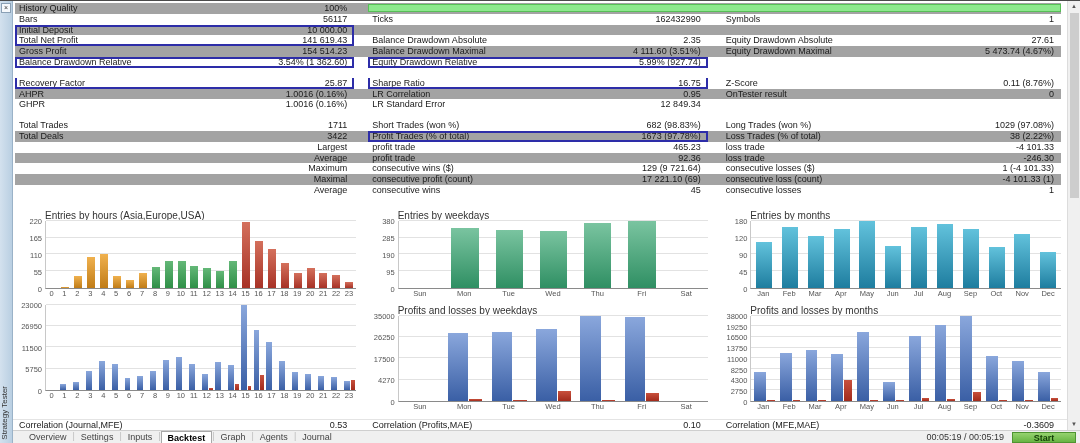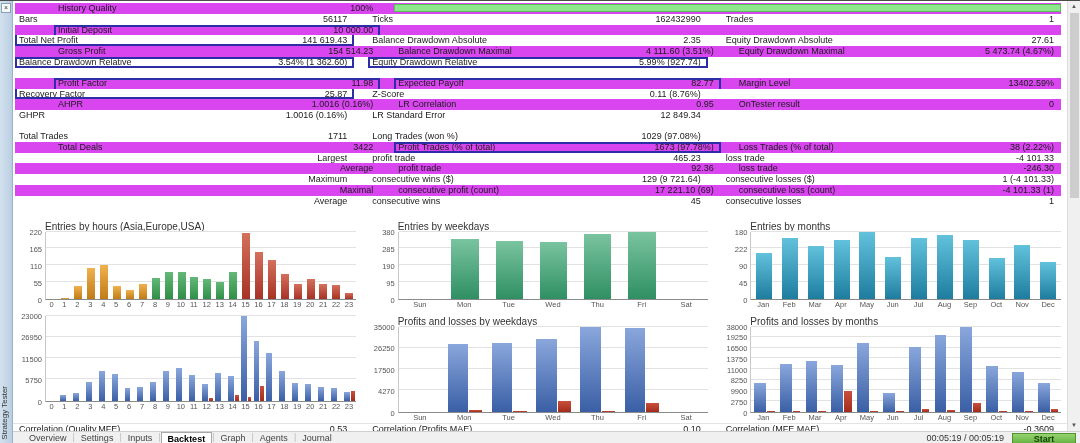--- a/index.html
+++ b/index.html
@@ -23,21 +23,21 @@
   
   .scrollbar { width:13px; flex:0 0 13px; background:#f0f0f0; border-left:1px solid #dcdcdc; display:flex; flex-direction:column; align-items:center; }
   .sb-btn { height:11px; width:13px; color:#555; font-size:6px; line-height:11px; text-align:center; }
   .sb-thumb { width:9px; height:185px; background:#cdcdcd; margin-top:1px; }
   .sb-fill { flex:1; }
 
   
   .stats { padding:2px 6px 0 2px; }
   .stat-block { margin-bottom:10px; }
   .stat-row { display:grid; grid-template-columns:1fr 1fr 1fr; column-gap:14px; height:10.8px; line-height:10.6px; }
-  .stat-row.alt { background:#d946ef;padding-left:39px; }
+  .stat-row.alt { background:#a3a3a3; }
   .cell { position:relative; display:flex; padding:0 7px 0 4px; overflow:hidden; white-space:nowrap; }
   .cell .lab { overflow:hidden; }
   .cell .val { margin-left:auto; padding-left:6px; }
   .cell.right-label { justify-content:flex-end; }
   .cell.hl::after { content:""; position:absolute; inset:0; border:2px solid #2d2da8; pointer-events:none; }
   .cell.hl-start::after { border-bottom:none; }
   .cell.hl-end::after { border-top:none; }
   .progress-cell { grid-column:2 / span 2; padding:0; }
   .progress-track { width:100%; height:8px; margin-top:1px; background:#8de88d; border:1px solid #57bf57; }
 
@@ -96,21 +96,21 @@
               <div class="stat-row">
                 <div class="cell">
                   <span class="lab">Bars</span>
                   <span class="val">56117</span>
                 </div>
                 <div class="cell">
                   <span class="lab">Ticks</span>
                   <span class="val">162432990</span>
                 </div>
                 <div class="cell">
-                  <span class="lab">Trades</span>
+                  <span class="lab">Symbols</span>
                   <span class="val">1</span>
                 </div>
               </div>
               <div class="stat-row alt">
                 <div class="cell hl hl-start">
                   <span class="lab">Initial Deposit</span>
                   <span class="val">10 000.00</span>
                 </div>
                 <div class="cell"></div>
                 <div class="cell"></div>
@@ -148,39 +148,29 @@
                   <span class="lab">Balance Drawdown Relative</span>
                   <span class="val">3.54% (1 362.60)</span>
                 </div>
                 <div class="cell hl hl-single">
                   <span class="lab">Equity Drawdown Relative</span>
                   <span class="val">5.99% (927.74)</span>
                 </div>
               </div>
             </div>
             <div class="stat-block">
-              <div class="stat-row alt">
-                <div class="cell hl hl-start">
-                  <span class="lab">Profit Factor</span>
-                  <span class="val">11.98</span>
-                </div>
-                <div class="cell hl hl-start">
-                  <span class="lab">Expected Payoff</span>
-                  <span class="val">82.77</span>
-                </div>
-                <div class="cell">
-                  <span class="lab">Margin Level</span>
-                  <span class="val">13402.59%</span>
-                </div>
-              </div>
               <div class="stat-row">
                 <div class="cell hl hl-end">
                   <span class="lab">Recovery Factor</span>
                   <span class="val">25.87</span>
                 </div>
+                <div class="cell hl hl-end">
+                  <span class="lab">Sharpe Ratio</span>
+                  <span class="val">16.75</span>
+                </div>
                 <div class="cell">
                   <span class="lab">Z-Score</span>
                   <span class="val">0.11 (8.76%)</span>
                 </div>
               </div>
               <div class="stat-row alt">
                 <div class="cell">
                   <span class="lab">AHPR</span>
                   <span class="val">1.0016 (0.16%)</span>
                 </div>
@@ -203,20 +193,24 @@
                   <span class="val">12 849.34</span>
                 </div>
                 <div class="cell"></div>
               </div>
             </div>
             <div class="stat-block">
               <div class="stat-row">
                 <div class="cell">
                   <span class="lab">Total Trades</span>
                   <span class="val">1711</span>
+                </div>
+                <div class="cell">
+                  <span class="lab">Short Trades (won %)</span>
+                  <span class="val">682 (98.83%)</span>
                 </div>
                 <div class="cell">
                   <span class="lab">Long Trades (won %)</span>
                   <span class="val">1029 (97.08%)</span>
                 </div>
               </div>
               <div class="stat-row alt">
                 <div class="cell">
                   <span class="lab">Total Deals</span>
                   <span class="val">3422</span>
@@ -466,21 +460,21 @@
                 <div class="xlab">Sat</div>
               </div>
             </div>
             <div class="chart row1">
               <div class="chart-title">Entries by months</div>
               <div class="chart-body">
                 <div class="yaxis">
                   <div class="ytick" style="bottom: 0%;">0</div>
                   <div class="ytick" style="bottom: 25%;">45</div>
                   <div class="ytick" style="bottom: 50%;">90</div>
-                  <div class="ytick" style="bottom: 75%;">222</div>
+                  <div class="ytick" style="bottom: 75%;">120</div>
                   <div class="ytick" style="bottom: 100%;">180</div>
                 </div>
                 <div class="plot">
                   <div class="grid" style="bottom: 25%;"></div>
                   <div class="grid" style="bottom: 50%;"></div>
                   <div class="grid" style="bottom: 75%;"></div>
                   <div class="grid" style="bottom: 100%;"></div>
                   <div class="bars">
                     <div class="slot">
                       <div class="bar" style="background: linear-gradient(rgb(98, 194, 220), rgb(30, 125, 159)); width: 62%; height: 67.7778%; min-height: 1px;"></div>
@@ -733,21 +727,21 @@
                 <div class="xlab">Fri</div>
                 <div class="xlab">Sat</div>
               </div>
             </div>
             <div class="chart row2">
               <div class="chart-title">Profits and losses by months</div>
               <div class="chart-body">
                 <div class="yaxis">
                   <div class="ytick" style="bottom: 0%;">0</div>
                   <div class="ytick" style="bottom: 12.5%;">2750</div>
-                  <div class="ytick" style="bottom: 25%;">9900</div>
+                  <div class="ytick" style="bottom: 25%;">4300</div>
                   <div class="ytick" style="bottom: 37.5%;">8250</div>
                   <div class="ytick" style="bottom: 50%;">11000</div>
                   <div class="ytick" style="bottom: 62.5%;">13750</div>
                   <div class="ytick" style="bottom: 75%;">16500</div>
                   <div class="ytick" style="bottom: 87.5%;">19250</div>
                   <div class="ytick" style="bottom: 100%;">38000</div>
                 </div>
                 <div class="plot">
                   <div class="grid" style="bottom: 12.5%;"></div>
                   <div class="grid" style="bottom: 25%;"></div>
@@ -820,21 +814,21 @@
                 <div class="xlab">Aug</div>
                 <div class="xlab">Sep</div>
                 <div class="xlab">Oct</div>
                 <div class="xlab">Nov</div>
                 <div class="xlab">Dec</div>
               </div>
             </div>
           </div>
         <div class="corr-row">
             <div class="cell">
-              <span class="lab">Correlation (Quality,MFE)</span>
+              <span class="lab">Correlation (Journal,MFE)</span>
               <span class="val">0.53</span>
             </div>
             <div class="cell">
               <span class="lab">Correlation (Profits,MAE)</span>
               <span class="val">0.10</span>
             </div>
             <div class="cell">
               <span class="lab">Correlation (MFE,MAE)</span>
               <span class="val">-0.3609</span>
             </div>

